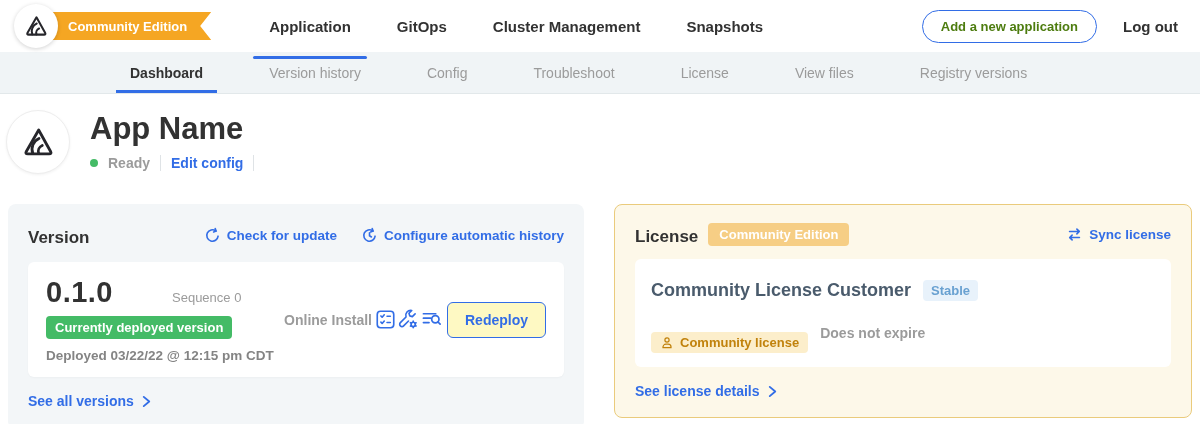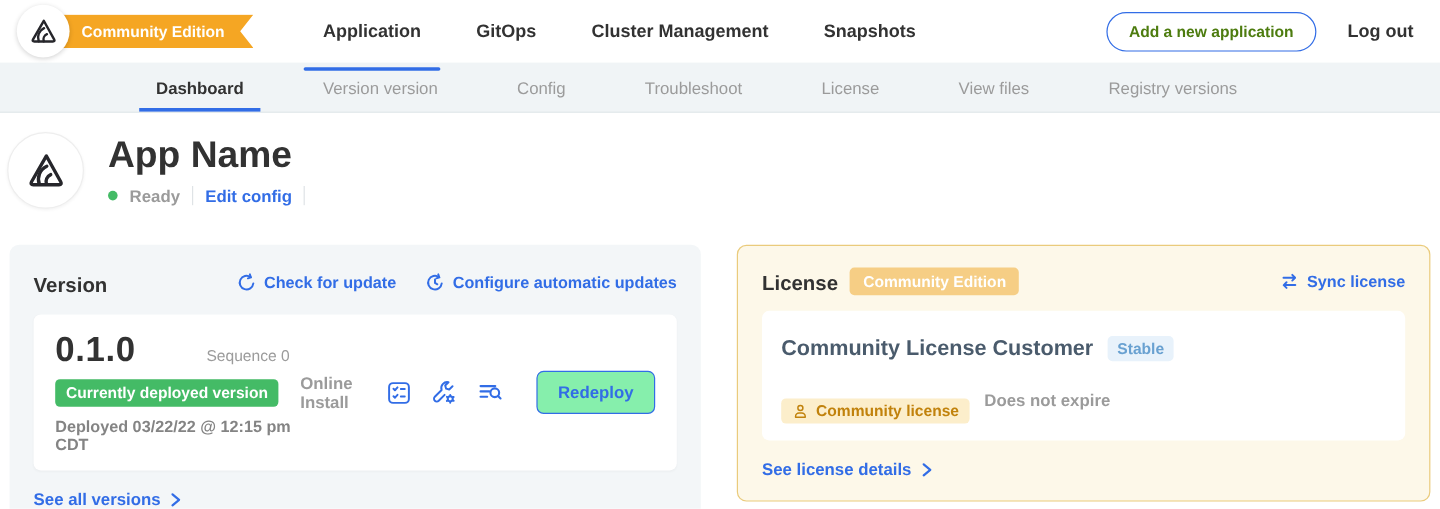--- a/index.html
+++ b/index.html
@@ -55,26 +55,26 @@
   .vc-links { display:flex; align-items:center; gap:24px; }
   .inner-card { background:#fff; border-radius:6px; margin-top:14px; padding:14px 18px;
                 display:flex; align-items:center; justify-content:space-between;
                 box-shadow:0 1px 2px rgba(0,0,0,.03); }
   .ver-row { display:flex; align-items:baseline; gap:14px; }
   .ver-num { font-size:29px; font-weight:800; color:#323232; letter-spacing:.5px; }
   .ver-seq { font-size:13px; font-weight:500; color:#9b9b9b;margin-left:45px; }
   .green-badge { display:inline-block; margin-top:7px; background:#44bb66; color:#fff;
                  font-size:13px; font-weight:bold; padding:4px 9px; border-radius:4px; }
   .deployed { margin-top:9px; font-size:13.5px; font-weight:600; color:#848484; }
-  .vc-actions { display:flex; align-items:center; gap:15px; }
+  .vc-actions { display:flex; align-items:center; }
   .install-type { font-size:14px; font-weight:bold; color:#9b9b9b; margin-right:2px; }
   .icon-btn { color:#326de6; display:flex; }
   .icon-btn svg { width:23px; height:23px; }
-  .redeploy-btn { border:1.5px solid #326de6; background:#86efac; color:#326de6; border-radius:6px;
-                  padding:9px 17px; font-size:14px; font-weight:bold; font-family:inherit; margin-left:12px; }
+  .redeploy-btn { border:1.5px solid #326de6; background:#fef9c3; color:#326de6; border-radius:6px;
+                  padding:9px 17px; font-size:14px; font-weight:bold; font-family:inherit; margin-left:4px; }
   .see-link { margin-top:16px; display:flex; align-items:center; gap:7px; color:#326de6; font-size:14px; font-weight:bold; }
 
   
   .license-card { flex:1 1 0; background:#fdf8e9; border:1px solid #eacb7c; border-radius:8px; padding:16px 20px 18px; }
   .lc-head { display:flex; align-items:center; }
   .edition-badge { margin-left:10px; background:#f6ce85; color:#fff; font-size:13px; font-weight:bold;
                    padding:4px 11px; border-radius:4px; }
   .lc-sync { margin-left:auto; }
   .lc-inner { background:#fff; border-radius:6px; margin-top:12px; padding:13px 16px 14px; }
   .cust-row { display:flex; align-items:center; gap:12px;margin-top:8px; }
@@ -115,21 +115,21 @@
   </div>
 
   <div class="header-right">
     <button class="pill-btn clickable">Add a new application</button>
     <div class="logout clickable">Log out</div>
   </div>
 </div>
 
 <div class="subnav">
   <div class="subnav-item active clickable">Dashboard</div>
-  <div class="subnav-item clickable">Version version</div>
+  <div class="subnav-item clickable">Version history</div>
   <div class="subnav-item clickable">Config</div>
   <div class="subnav-item clickable">Troubleshoot</div>
   <div class="subnav-item clickable">License</div>
   <div class="subnav-item clickable">View files</div>
   <div class="subnav-item clickable">Registry versions</div>
 </div>
 
 <div class="app-header">
   <div class="avatar">
     <span>
@@ -174,21 +174,21 @@
         <div class="blue-link clickable">
           <span>
             <svg viewBox="0 0 20 20" width="17" height="17">
               <g fill="none" stroke="#326de6" stroke-width="1.9" stroke-linecap="round">
                 <path d="M16.6 10.8 A 6.7 6.7 0 1 1 13.9 4.6"></path>
                 <path d="M13.2 1.9 L14.2 4.8 L11.3 5.8"></path>
                 <path d="M10 6.9 V 10.3 L12.3 11.7"></path>
               </g>
             </svg>
           </span>
-          <span>Configure automatic updates</span>
+          <span>Configure automatic history</span>
         </div>
       </div>
     </div>
 
     <div class="inner-card">
       <div>
         <div class="ver-row">
           <span class="ver-num">0.1.0</span>
           <span class="ver-seq">Sequence 0</span>
         </div>

